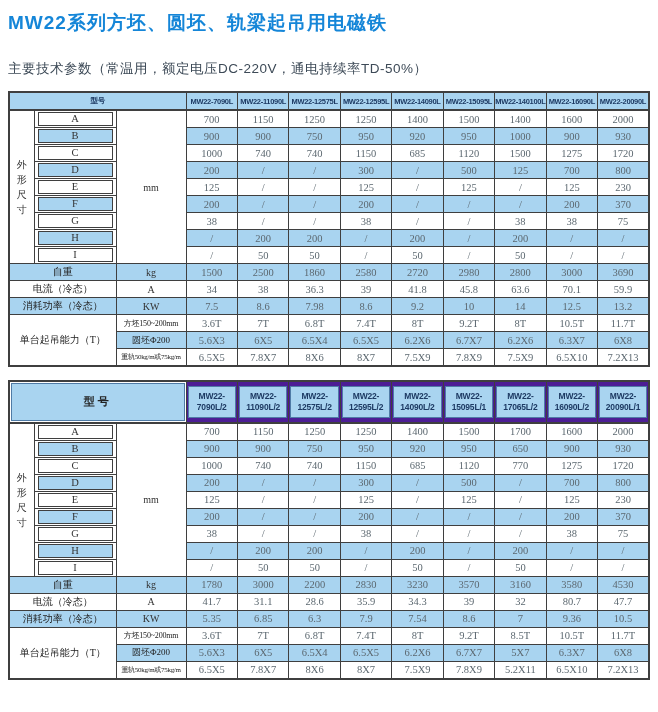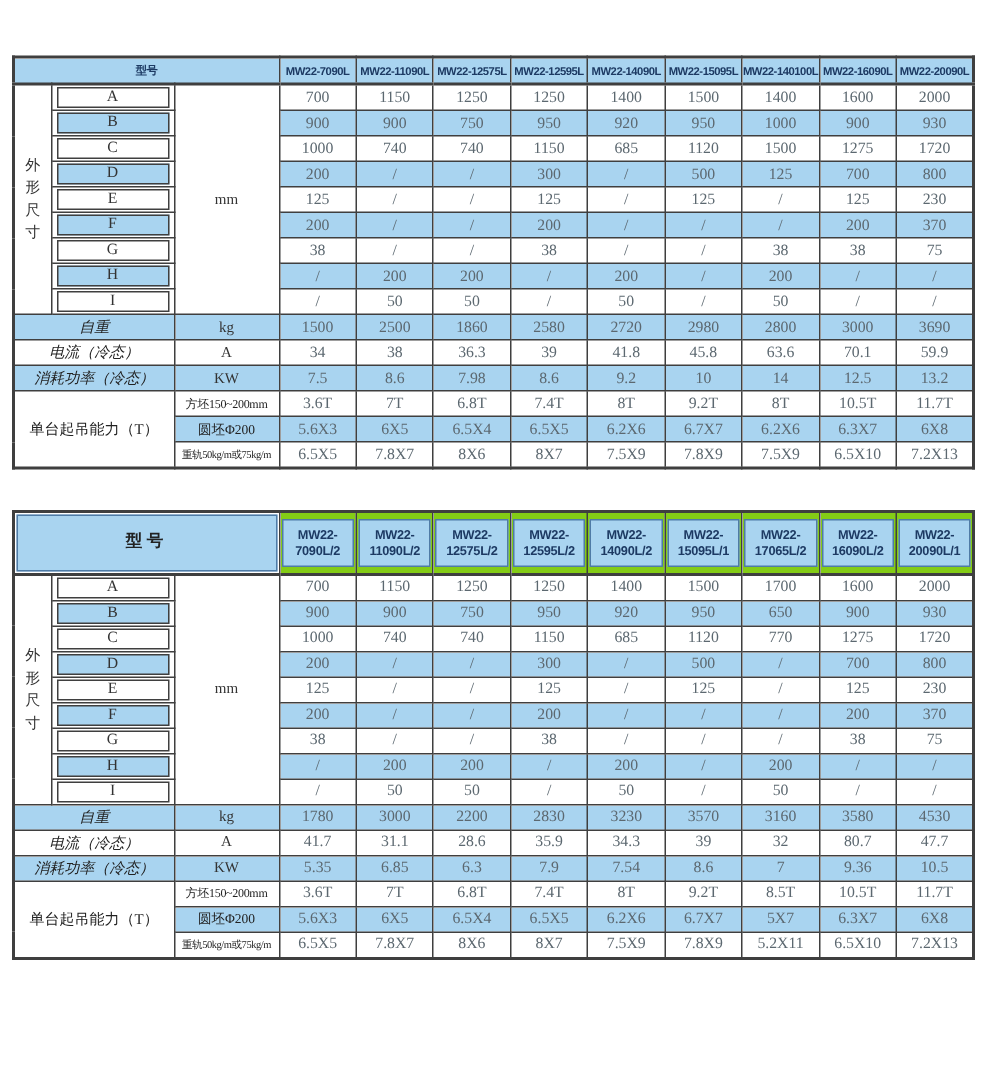--- a/index.html
+++ b/index.html
@@ -2,55 +2,57 @@
 <html style="--accent: #1586d8; --blue: #a9d4f0; --subtle: #3d4a57; --bd: #3f3f3f; --txt: #5c6870; --htxt: #1d3a63;"><head>
 <meta charset="utf-8">
 <style>
   html,body{margin:0;padding:0;background:#fff;}
   body{width:658px;height:712px;overflow:hidden;font-family:"Liberation Sans",sans-serif;}
   .page{padding:10px 8px 0 8px;}
   .title{font-size:19px;font-weight:bold;color:var(--accent);letter-spacing:1px;margin:0;}
   .subtitle{font-size:13.5px;color:var(--subtle);letter-spacing:0.5px;}
   .subtitle.first{margin-top:24px;}
   .subtitle.second{margin-top:27px;}
-  table.spec{border-collapse:collapse;table-layout:fixed;width:642px;margin-top:27px;
+  table.spec{border-collapse:collapse;table-layout:fixed;width:642px;margin-top:13px;
              font-family:"Liberation Serif",serif;border:2px solid var(--bd);}
   .spec td,.spec th{border:1px solid var(--bd);padding:0;text-align:center;vertical-align:middle;overflow:hidden;}
   
   td.d{font-size:10.5px;color:var(--txt);height:15px;}
   tr.blue td.d,tr.blue td.unit,tr.blue td.lab,tr.blue td.sub{background:var(--blue);}
   td.letter{background:#fff;}
   .lbox{margin:1px 3px;border:1px solid var(--bd);font-size:10.5px;color:#333;line-height:12px;background:#fff;}
   tr.blue .lbox{background:var(--blue);}
   td.vcell{background:#fff;}
   .vert{font-size:10px;color:#333;line-height:15px;}
   td.unit{font-size:10px;color:#333;text-align:center;}
-  td.lab{font-size:10px;color:#222;height:16px;font-style:italic;}
+  td.lab{font-size:10px;color:#222;height:16px;}
   td.caplab{font-size:10px;color:#222;background:#fff;text-align:center;}
   td.sub{font-size:9px;color:#222;height:16px;}
   td.sub.sm{font-size:8px;letter-spacing:-0.2px;}
   td.sub.xs{font-size:7px;letter-spacing:-0.3px;}
   
   table.h1 th{background:var(--blue);height:16px;font-family:"Liberation Sans",sans-serif;
               font-size:7.5px;letter-spacing:-0.3px;font-weight:bold;color:var(--htxt);
               border-bottom:2px solid var(--bd);}
   
-  table.h2 th{background:#84cc16;height:36px;border-bottom:2px solid var(--bd);}
+  table.h2 th{background:#4c1d95;height:36px;border-bottom:2px solid var(--bd);}
   .hbox{margin:1px;border:1px solid #4f7ba6;background:var(--blue);
         font-family:"Liberation Sans",sans-serif;font-weight:bold;font-size:8.5px;
         line-height:1.25;letter-spacing:-0.2px;color:var(--htxt);padding:4px 0;}
   th.mh{font-family:"Liberation Serif",serif;font-size:11px;font-weight:bold;color:#222;letter-spacing:3px;}
   table.h2 th.mh{background:#fff;}
   table.h2 th.mh .hbox{padding:11px 0;font-family:"Liberation Serif",serif;font-size:11px;letter-spacing:3px;color:#222;}
 </style>
 </head>
 <body>
 
 <div class="page">
+  <h1 class="title">MW22系列方坯、圆坯、轨梁起吊用电磁铁</h1>
 
+  <div class="subtitle first">主要技术参数（常温用，额定电压DC-220V，通电持续率TD-50%）</div>
   <table class="spec h1">
     <colgroup>
       <col style="width:25px">
         <col style="width:82px">
         <col style="width:70px">
       <col>
         <col>
         <col>
         <col>
         <col>

